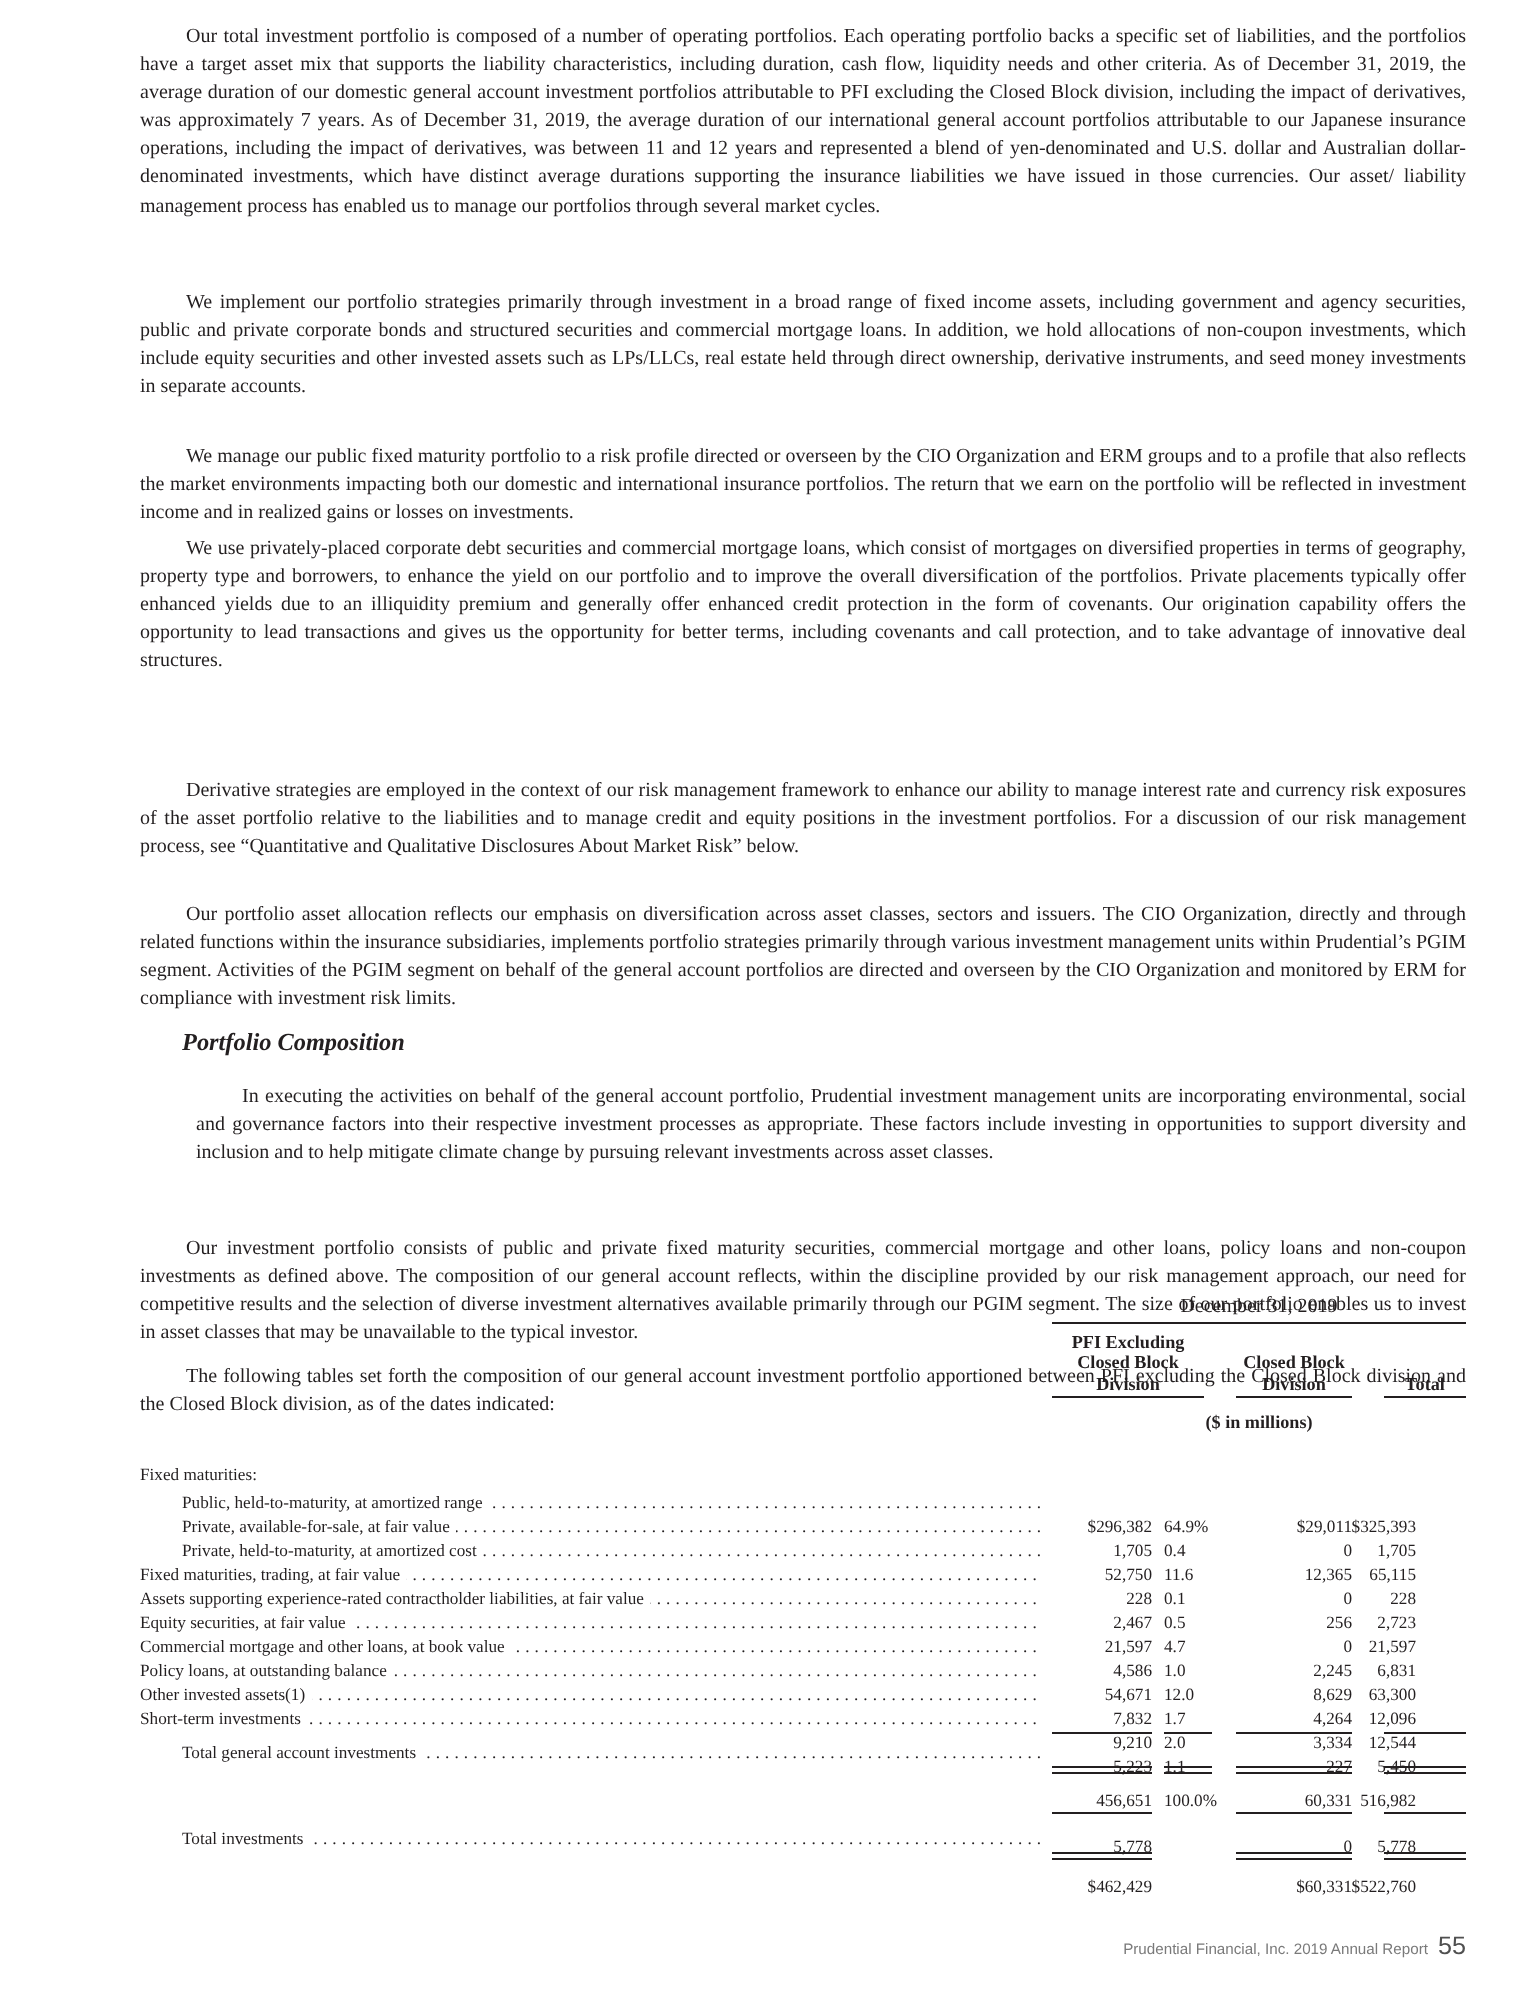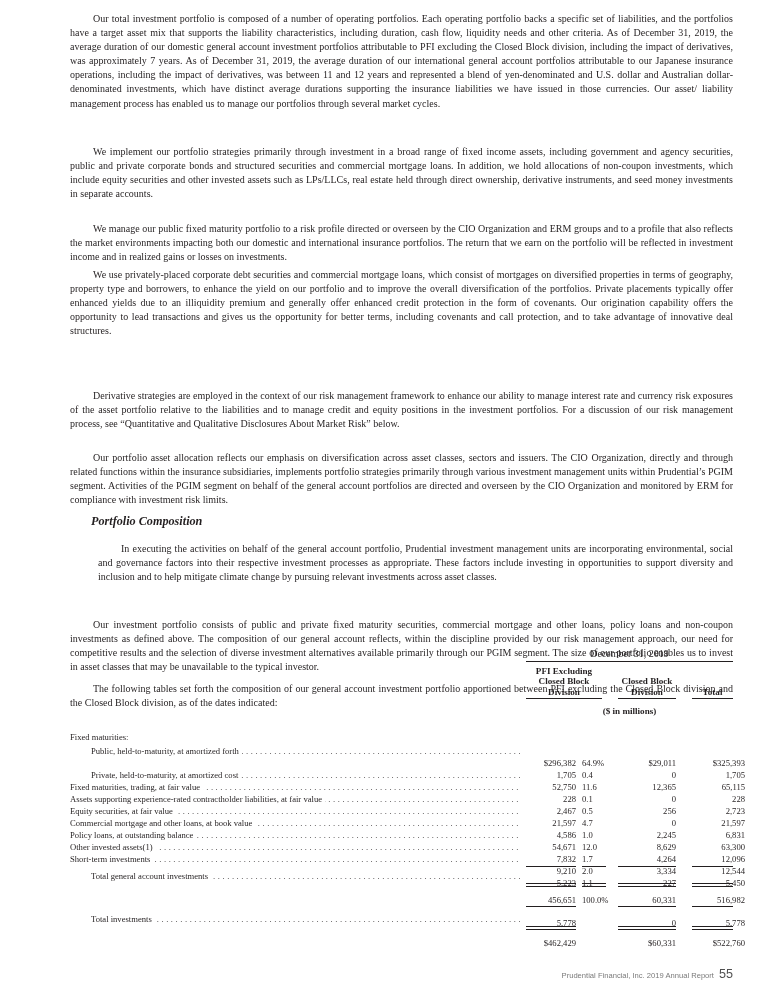--- a/index.html
+++ b/index.html
@@ -51,21 +51,21 @@
   .row .label .txt { background: #fff; padding-right: 3px; position: relative; z-index: 1; }
   .row .label.indent1 { left: 21px; width: 429px; }
   .row .label.dots::after {
     content: ". . . . . . . . . . . . . . . . . . . . . . . . . . . . . . . . . . . . . . . . . . . . . . . . . . . . . . . . . . . . . . . . . . . . . . . . . . . . . . . . . . . . . . . . . . . . . . . . . . . . . . . . . . . . . . . . . . . . . . . . . . . . . . . . . . . . . . . . . . . . . . . . . . . . . . . . . . . . . . . . . . . . . . .";
     position: absolute; left: 0; top: 0; white-space: nowrap; letter-spacing: 0.2px;
   }
   .row .c { position: absolute; text-align: right; margin-top: 24px; }
   .c.pfi { left: 456px; width: 50px; }
   .c.pct { left: 512px; width: 30px; text-align: left; }
   .c.cb { left: 548px; width: 58px; }
-  .c.tot { left: 634px; width: 41px; text-align: right; }
+  .c.tot { left: 597px; width: 41px; text-align: right; }
 
   .rule { position: absolute; height: 0; border-top: 1px solid #231f20; }
   .drule { position: absolute; height: 2px; border-top: 1px solid #231f20; border-bottom: 1px solid #231f20; }
 
   .footer {
     position: absolute; left: 0; top: 964px; width: 733px; text-align: right;
     font-family: "Liberation Sans", "DejaVu Sans", sans-serif; color: #7a7a7a;
   }
   .footer .ftxt { font-size: 7.6px; vertical-align: baseline; }
   .footer .pnum { font-size: 12.6px; color: #505050; margin-left: 5px; }
@@ -109,27 +109,28 @@
           <div class="c cb"></div>
           <div class="c tot"></div>
         </div>
         <div class="row" style="top: 85px;">
           <div class="c pfi">$296,382</div>
           <div class="c pct">64.9%</div>
           <div class="c cb">$29,011</div>
           <div class="c tot">$325,393</div>
         </div>
         <div class="row" style="top: 97px;">
-          <div class="label indent1 dots"><span class="txt">Public, held-to-maturity, at amortized forth</span></div>
+          <div class="label indent1 dots"><span class="txt">Public, held-to-maturity, at amortized range</span></div>
           <div class="c pfi">1,705</div>
           <div class="c pct">0.4</div>
           <div class="c cb">0</div>
           <div class="c tot">1,705</div>
         </div>
         <div class="row" style="top: 109px;">
+          <div class="label indent1 dots"><span class="txt">Private, available-for-sale, at fair value</span></div>
           <div class="c pfi">52,750</div>
           <div class="c pct">11.6</div>
           <div class="c cb">12,365</div>
           <div class="c tot">65,115</div>
         </div>
         <div class="row" style="top: 121px;">
           <div class="label indent1 dots"><span class="txt">Private, held-to-maturity, at amortized cost</span></div>
           <div class="c pfi">228</div>
           <div class="c pct">0.1</div>
           <div class="c cb">0</div>

